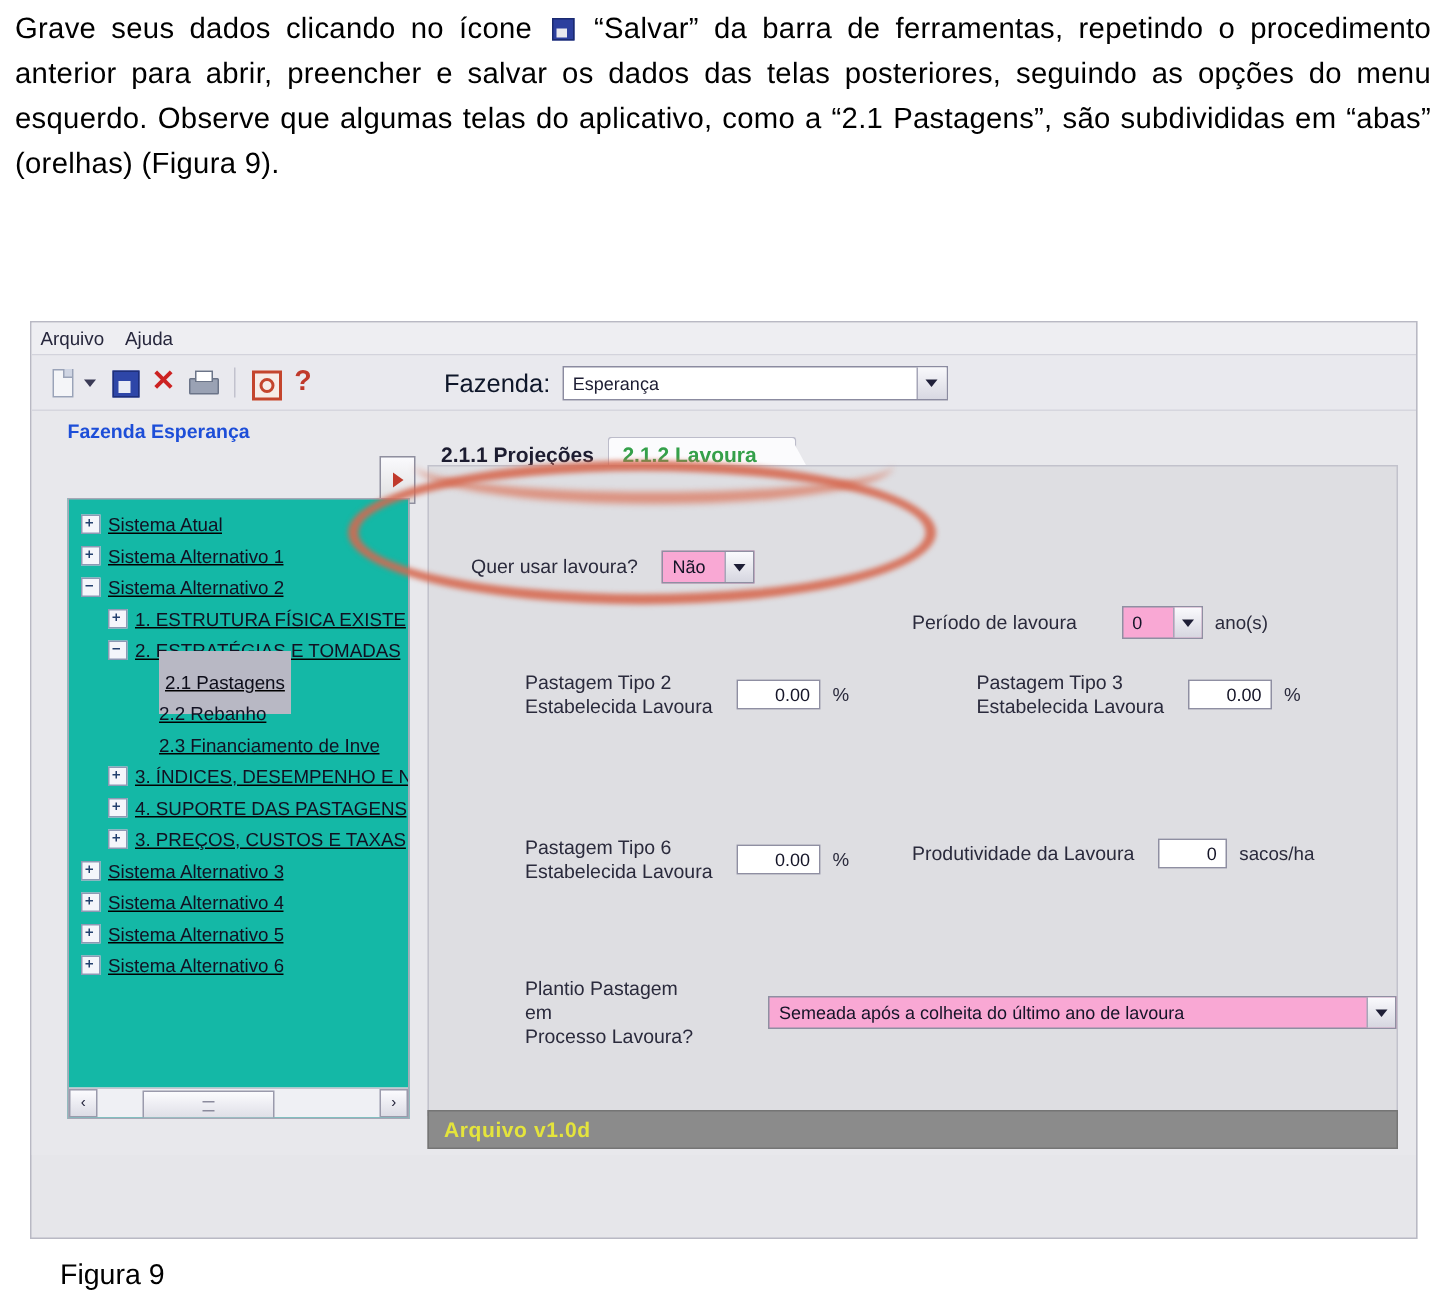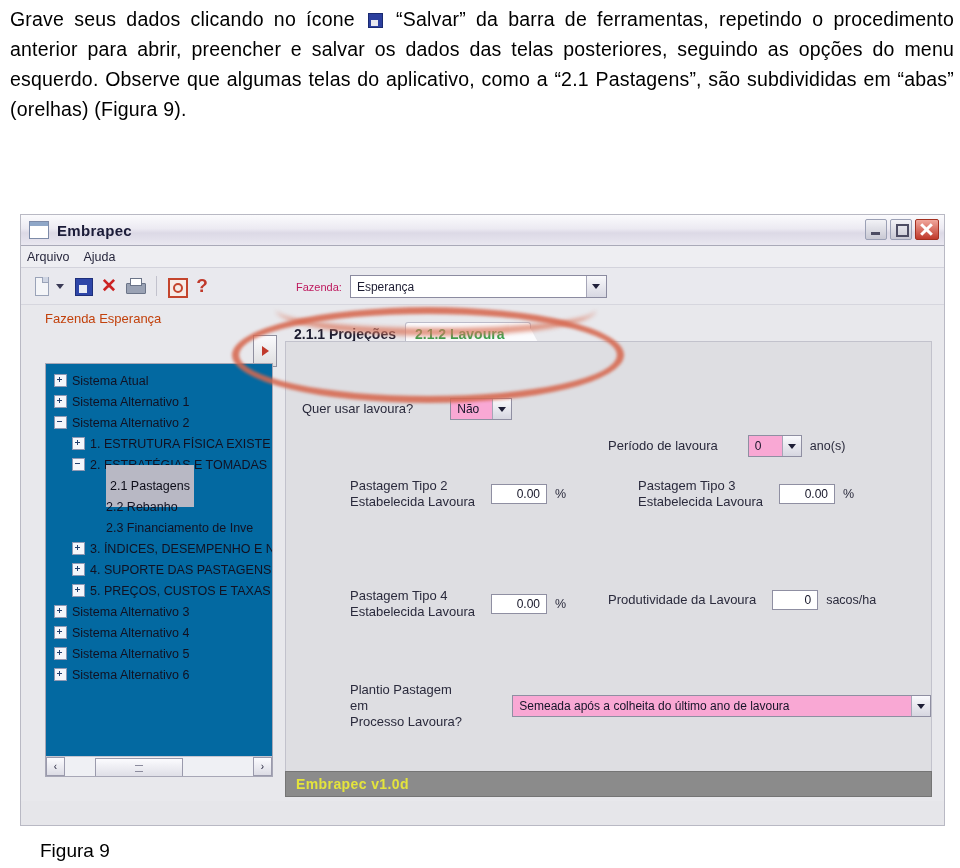--- a/index.html
+++ b/index.html
@@ -181,21 +181,21 @@
   .ic-report::after {
     content: ""; position: absolute; left: 9px; top: 9px;
     width: 6px; height: 6px; border: 2px solid #c4452d; border-radius: 50%;
   }
   .ic-help { color: #c0392b; font-size: 19px; font-weight: bold; line-height: 24px; text-align: center; }
 
   .fazenda-group {
     position: absolute; left: 275px; top: 7px;
     display: flex; align-items: center; gap: 8px;
   }
-  .fazenda-label { font-size: 11px; color: #be185d; }
+  .fazenda-label { font-size: 17px; color: #0f172a; }
   .fazenda-combo {
     width: 255px; height: 21px;
     background: #ffffff;
     border: 1px solid #8b8ba0;
     display: flex; align-items: center;
     position: relative;
   }
   .fazenda-combo .val { font-size: 12px; color: #1d1d33; padding-left: 6px; }
   .combo-arrow {
     position: absolute; right: 0; top: 0; bottom: 0; width: 19px;
@@ -206,42 +206,43 @@
   .combo-arrow::after {
     content: ""; border-left: 4px solid transparent; border-right: 4px solid transparent;
     border-top: 5px solid #20203a;
   }
 
   
   .body-area { position: relative; height: 496px; background: #e8e8ec; }
 
   .fazenda-title {
     position: absolute; left: 24px; top: 6px;
-    font-size: 13px; color: #c2410c;
+    font-size: 13px; color: #1d4ed8; font-weight: bold;
   }
 
   .splitter-btn {
     position: absolute; left: 232px; top: 30px;
     width: 22px; height: 30px;
     background: linear-gradient(to bottom,#fafafd,#dededf);
     border: 1px solid #8f8f9f;
     display: flex; align-items: center; justify-content: center;
   }
   .splitter-btn::after {
     content: ""; border-top: 5px solid transparent; border-bottom: 5px solid transparent;
     border-left: 7px solid #c0392b;
   }
 
   
   .tree-panel {
     position: absolute; left: 24px; top: 58px;
     width: 226px; height: 412px;
-    background: #0369a1;
+    background: #14b8a6;
     border: 1px solid #a7a7b6;
     overflow: hidden;
+    text-decoration: underline;
   }
   .tree-list { padding: 6px 0 0 4px; }
   .tree-row {
     display: flex; align-items: center;
     height: 21px;
     font-size: 12.5px;
     color: #111122;
     white-space: nowrap;
   }
   .tree-row .expander {
@@ -405,32 +406,20 @@
 </style>
 </head>
 <body>
 
 <div class="doc-para"><span>Grave seus dados clicando no ícone </span><span class="save-glyph"></span><span> “Salvar” da barra de ferramentas, repetindo o procedimento anterior para abrir, preencher e salvar os dados das telas posteriores, seguindo as opções do menu esquerdo. Observe que algumas telas do aplicativo, como a “2.1 Pastagens”, são subdivididas em “abas” (orelhas) (Figura 9).</span></div>
 
 <div class="fig-caption">Figura 9</div>
 
 <div class="app-window">
 
-  <div class="titlebar">
-    <div class="win-icon"></div>
-    <div class="title-text">Embrapec</div>
-    <div class="win-buttons">
-      <div class="win-btn min"></div>
-      <div class="win-btn max"></div>
-      <div class="win-btn close">
-          <span class="x1"></span>
-          <span class="x2"></span>
-        </div>
-    </div>
-  </div>
 
   <div class="menubar">
     <div class="menu-item">Arquivo</div>
     <div class="menu-item">Ajuda</div>
   </div>
 
   <div class="toolbar">
     <div class="tb-icon ic-new"></div>
     <div class="ic-caret"></div>
     <div class="tb-icon ic-save"></div>
@@ -503,21 +492,21 @@
           <span class="lbl">3. ÍNDICES, DESEMPENHO E N</span>
         </div>
 
         <div class="tree-row indent-2">
           <span class="expander plus"></span>
           <span class="lbl">4. SUPORTE DAS PASTAGENS</span>
         </div>
 
         <div class="tree-row indent-2">
           <span class="expander plus"></span>
-          <span class="lbl">5. PREÇOS, CUSTOS E TAXAS</span>
+          <span class="lbl">3. PREÇOS, CUSTOS E TAXAS</span>
         </div>
 
         <div class="tree-row indent-1">
           <span class="expander plus"></span>
           <span class="lbl">Sistema Alternativo 3</span>
         </div>
 
         <div class="tree-row indent-1">
           <span class="expander plus"></span>
           <span class="lbl">Sistema Alternativo 4</span>
@@ -544,21 +533,21 @@
       </div>
     </div>
 
     <div class="tabstrip">
       <div class="tab inactive">2.1.1 Projeções</div>
       <div class="tab active">2.1.2 Lavoura</div>
     </div>
 
     <div class="content-panel">
 
-      <div class="form-row" style="left:16px; top:56px;gap:21px;">
+      <div class="form-row" style="left:28px; top:56px;">
         <span class="f-label">Quer usar lavoura?</span>
         <span class="f-combo" style="width:62px; margin-left:16px;">
           <span class="cval">Não</span>
           <span class="carr"></span>
         </span>
       </div>
 
       <div class="form-row" style="left:322px; top:56px;margin-top:37px;">
         <span class="f-label">Período de lavoura</span>
         <span class="f-combo" style="width:54px; margin-left:30px;">
@@ -568,29 +557,29 @@
         <span class="f-unit">ano(s)</span>
       </div>
 
       <div class="form-row" style="left:24px; top:136px;">
         <span class="f-label two-line">Pastagem Tipo 2
 Estabelecida Lavoura</span>
         <span class="f-input" style="width:56px; margin-left:16px;">0.00</span>
         <span class="f-unit">%</span>
       </div>
 
-      <div class="form-row" style="left:312px; top:136px;">
+      <div class="form-row" style="left:325px; top:136px;">
         <span class="f-label two-line">Pastagem Tipo 3
 Estabelecida Lavoura</span>
         <span class="f-input" style="width:56px; margin-left:16px;">0.00</span>
         <span class="f-unit">%</span>
       </div>
 
       <div class="form-row" style="left:24px; top:246px;">
-        <span class="f-label two-line">Pastagem Tipo 4
+        <span class="f-label two-line">Pastagem Tipo 6
 Estabelecida Lavoura</span>
         <span class="f-input" style="width:56px; margin-left:16px;">0.00</span>
         <span class="f-unit">%</span>
       </div>
 
       <div class="form-row" style="left:322px; top:248px;">
         <span class="f-label">Produtividade da Lavoura</span>
         <span class="f-input" style="width:46px; margin-left:16px;">0</span>
         <span class="f-unit">sacos/ha</span>
       </div>
@@ -600,20 +589,20 @@
 Processo Lavoura?</span>
         <span class="f-combo" style="width:430px; margin-left:14px;">
           <span class="cval">Semeada após a colheita do último ano de lavoura</span>
           <span class="carr"></span>
         </span>
       </div>
 
     </div>
 
     <div class="statusbar">
-      <span class="st-text">Embrapec v1.0d</span>
+      <span class="st-text">Arquivo v1.0d</span>
     </div>
 
   </div>
 </div>
 
 <div class="annot-swoosh"></div>
 <div class="annot-ellipse"></div>
 
 </body></html>

